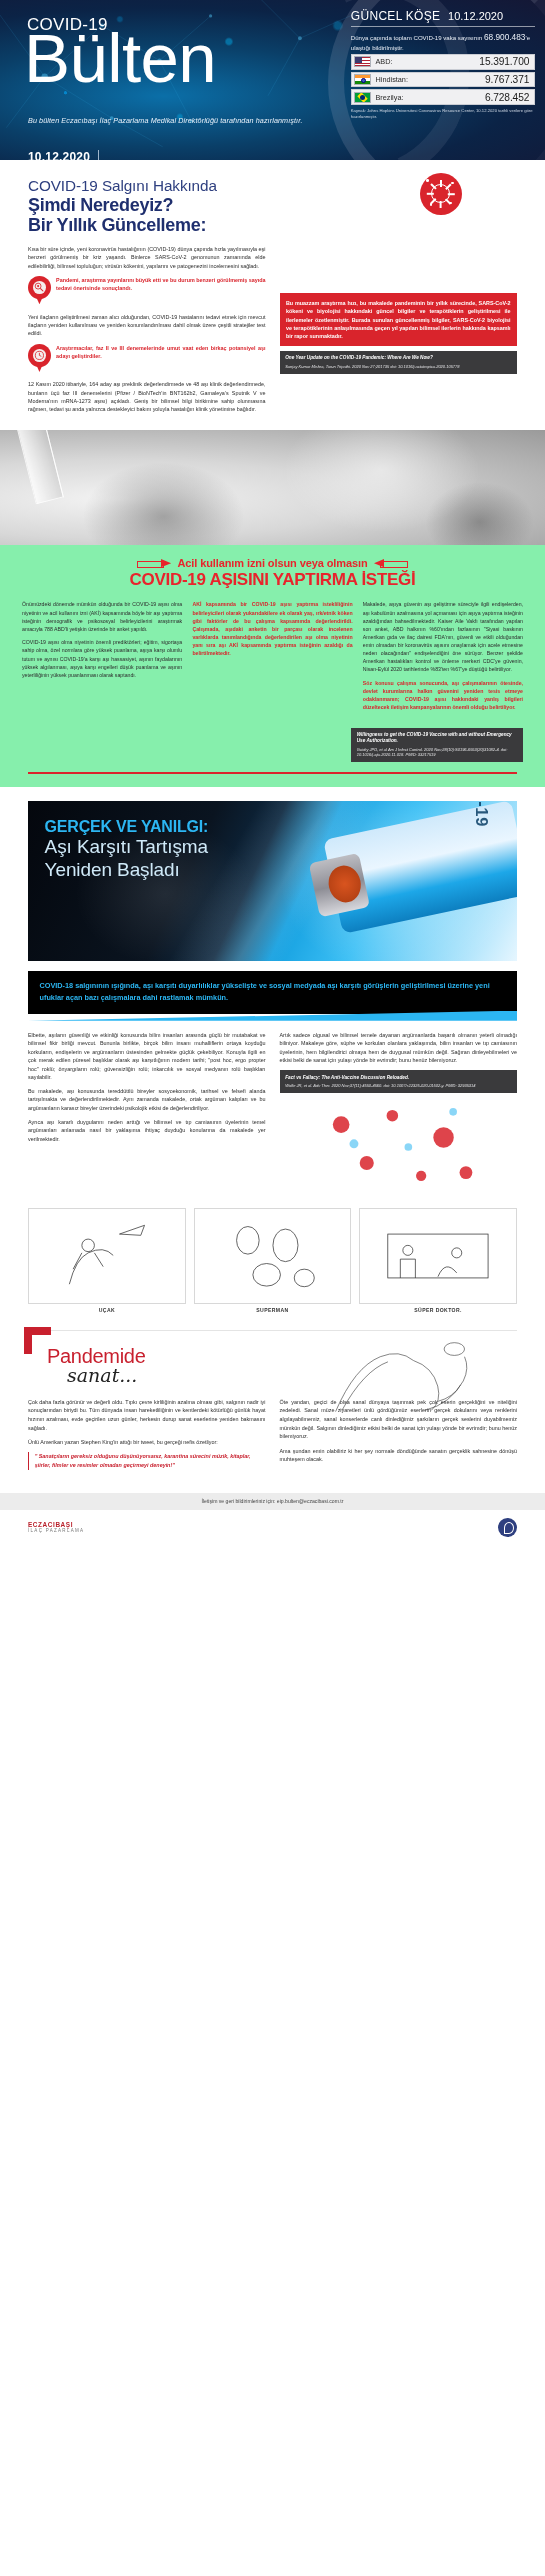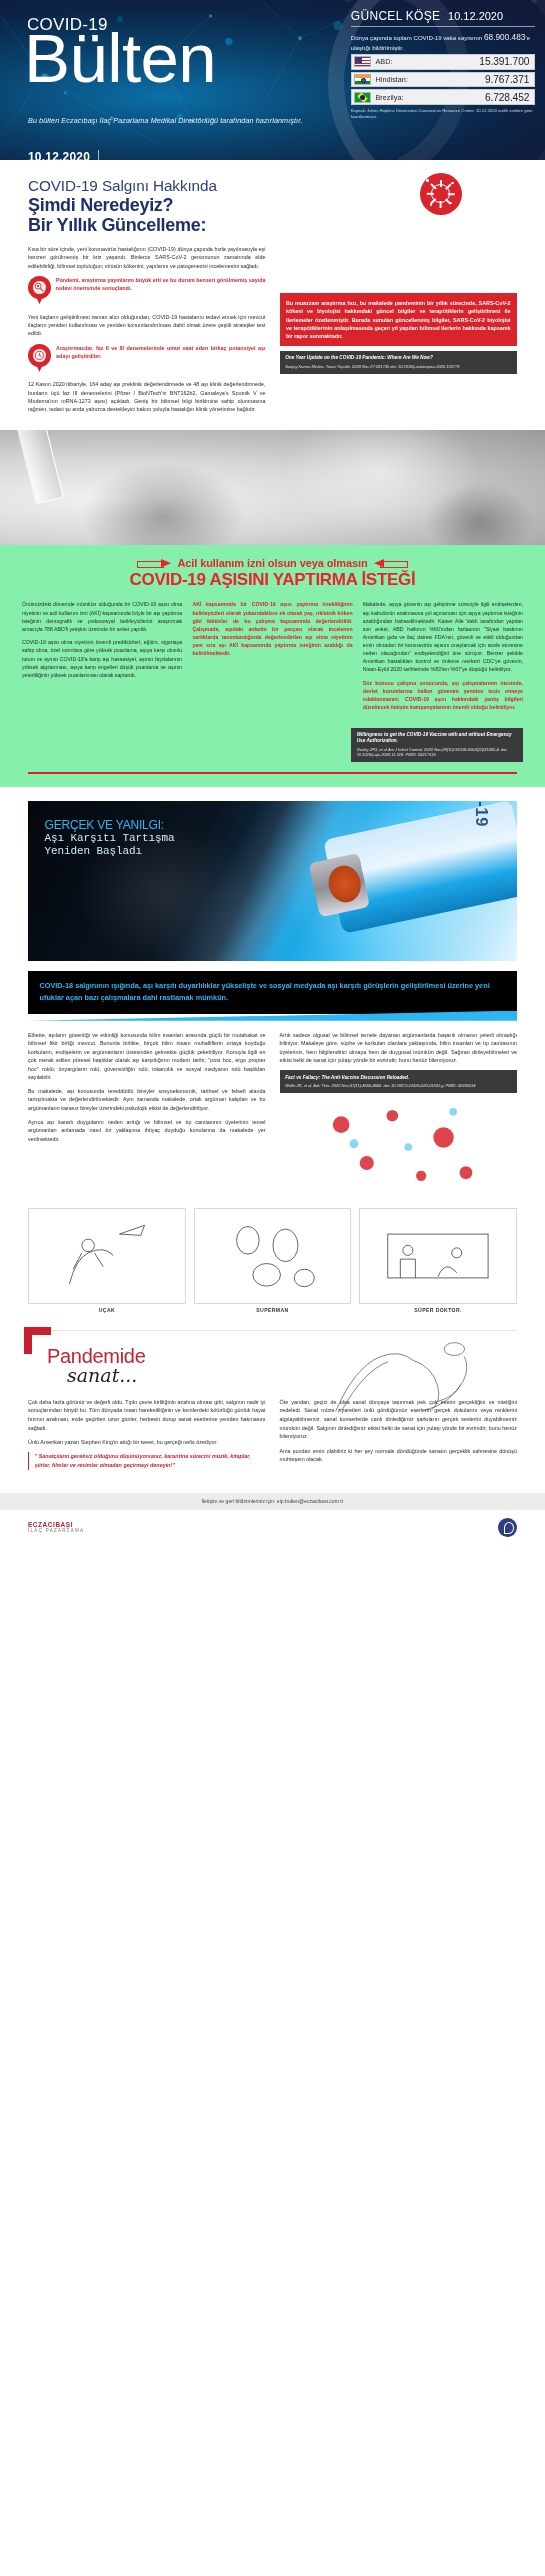--- a/index.html
+++ b/index.html
@@ -210,22 +210,22 @@
   }
   .vial-core {
     position:absolute; left:-3.8px; top:29px; width:32px; height:37px; border-radius:50%;
     background:radial-gradient(circle,#d9541f,#a83a10);
   }
   .vial-txt {
     position:absolute; right:25.5px; top:25.5px; color:#0a3f66; font-size:16.6px; font-weight:bold;
     transform:rotate(90deg); transform-origin:right top; letter-spacing:0.6px; opacity:.85;
   }
   .sec3-hero-title { position:absolute; left:16.6px; top:16.6px; z-index:4; }
-  .sec3-hero-title .a { color:#2cb6f2; font-size:12px; font-weight:normal; letter-spacing:-0.2px; }
-  .sec3-hero-title .b { color:#cfe9f8; font-size:11px; font-weight:300; line-height:1.2; letter-spacing:-0.1px;font-family:Liberation Mono, monospace; }
+  .sec3-hero-title .a { color:#2cb6f2; font-size:16px; font-weight:bold; letter-spacing:-0.2px; }
+  .sec3-hero-title .b { color:#cfe9f8; font-size:19px; font-weight:300; line-height:1.2; letter-spacing:-0.1px; }
 
   .blackbar {
     margin:10.2px 28px 0; background:#000; color:#2cb6f2; font-weight:bold;
     font-size:7.3px; line-height:1.55; padding:9px 11.5px 11.5px; position:relative;
   }
   .blackbar::after {
     content:""; position:absolute; left:0; right:0; bottom:-6.4px; height:10.2px;
     background:#2cb6f2; clip-path: polygon(0 100%, 100% 0, 100% 100%);
   }
   .sec3-cols { display:flex; gap:14px; padding:16.6px 28px 0; }

